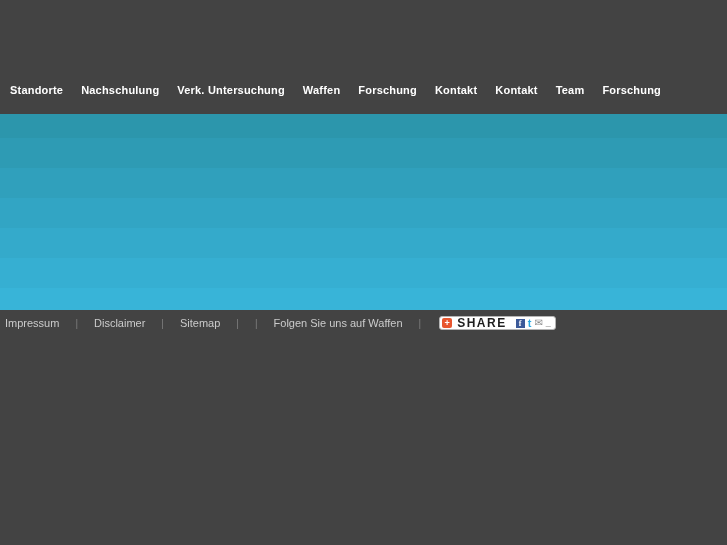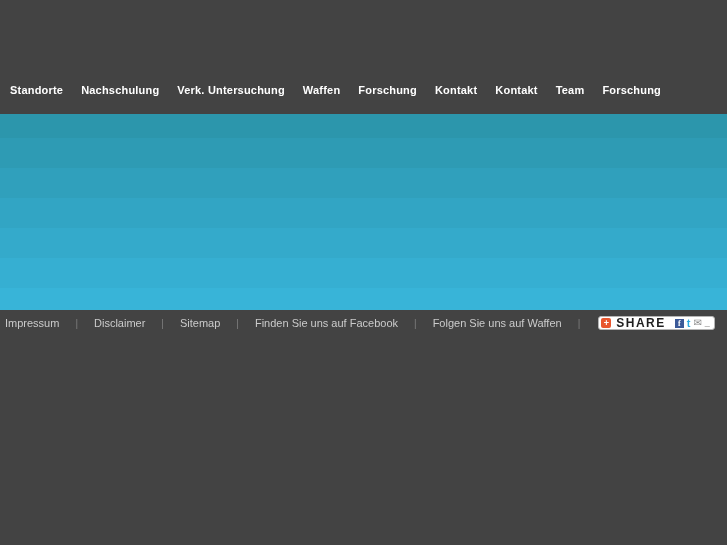--- a/index.html
+++ b/index.html
@@ -146,21 +146,20 @@
     <div class="band" style="height: 22px; background: rgb(56, 180, 216);"></div>
   </div>
 
 <div class="footer-bar">
   <a class="footer-link">Impressum</a>
   <span class="sep">|</span>
   <a class="footer-link">Disclaimer</a>
   <span class="sep">|</span>
   <a class="footer-link">Sitemap</a>
   <span class="sep">|</span>
-  <a class="footer-link">Finden Sie uns auf Facebook</a>
   <span class="sep">|</span>
   <a class="footer-link">Folgen Sie uns auf Waffen</a>
   <span class="sep">|</span>
 
   <div class="share-widget">
     <span class="share-plus">+</span>
     <span class="share-label">SHARE</span>
     <span class="icon-fb">f</span>
     <span class="icon-tw">t</span>
     <span class="icon-mail">✉</span>

